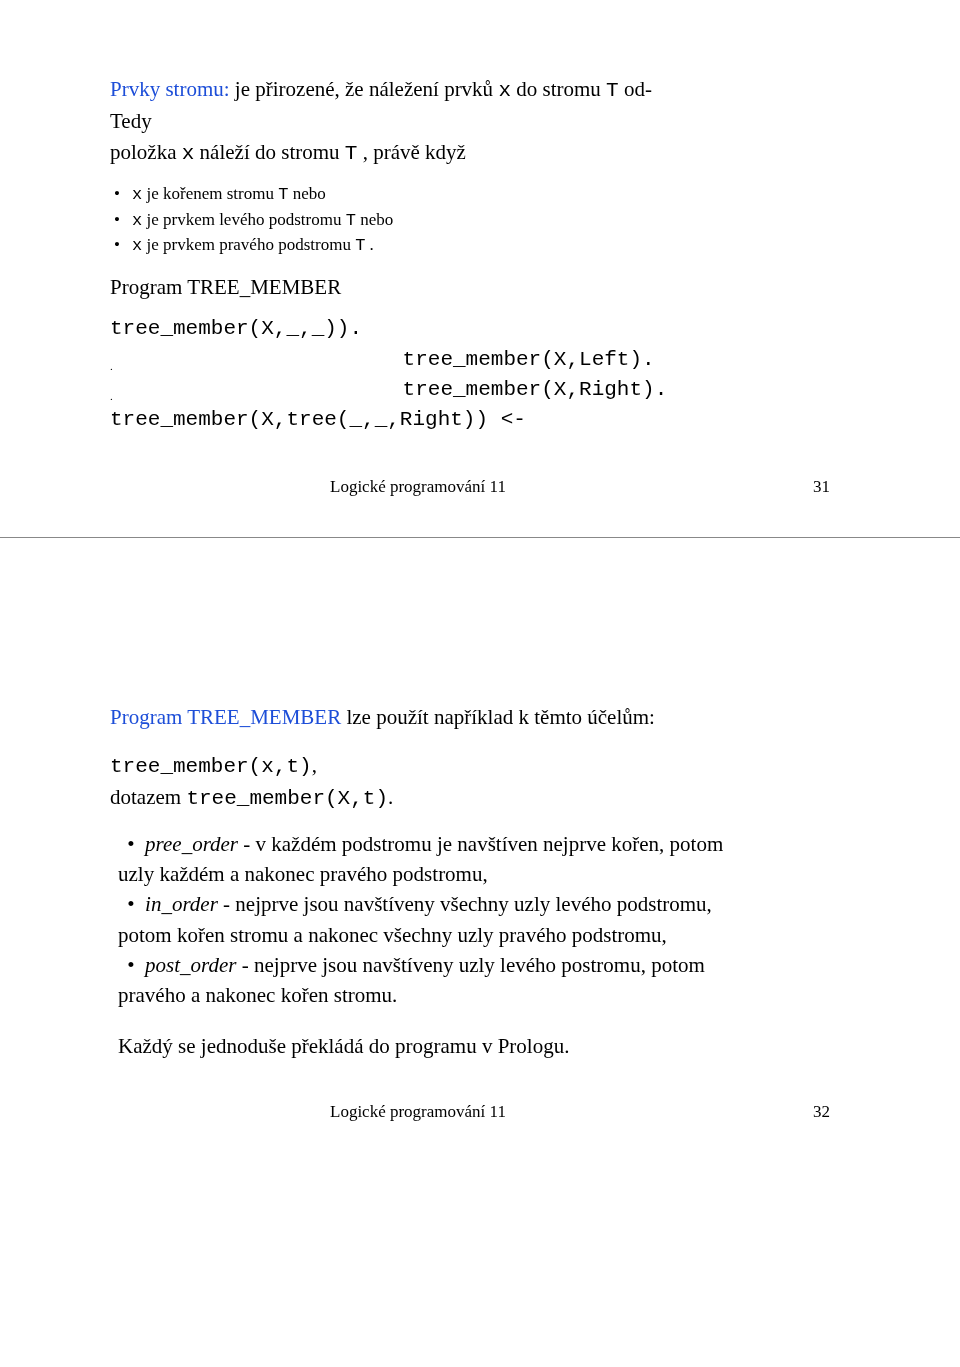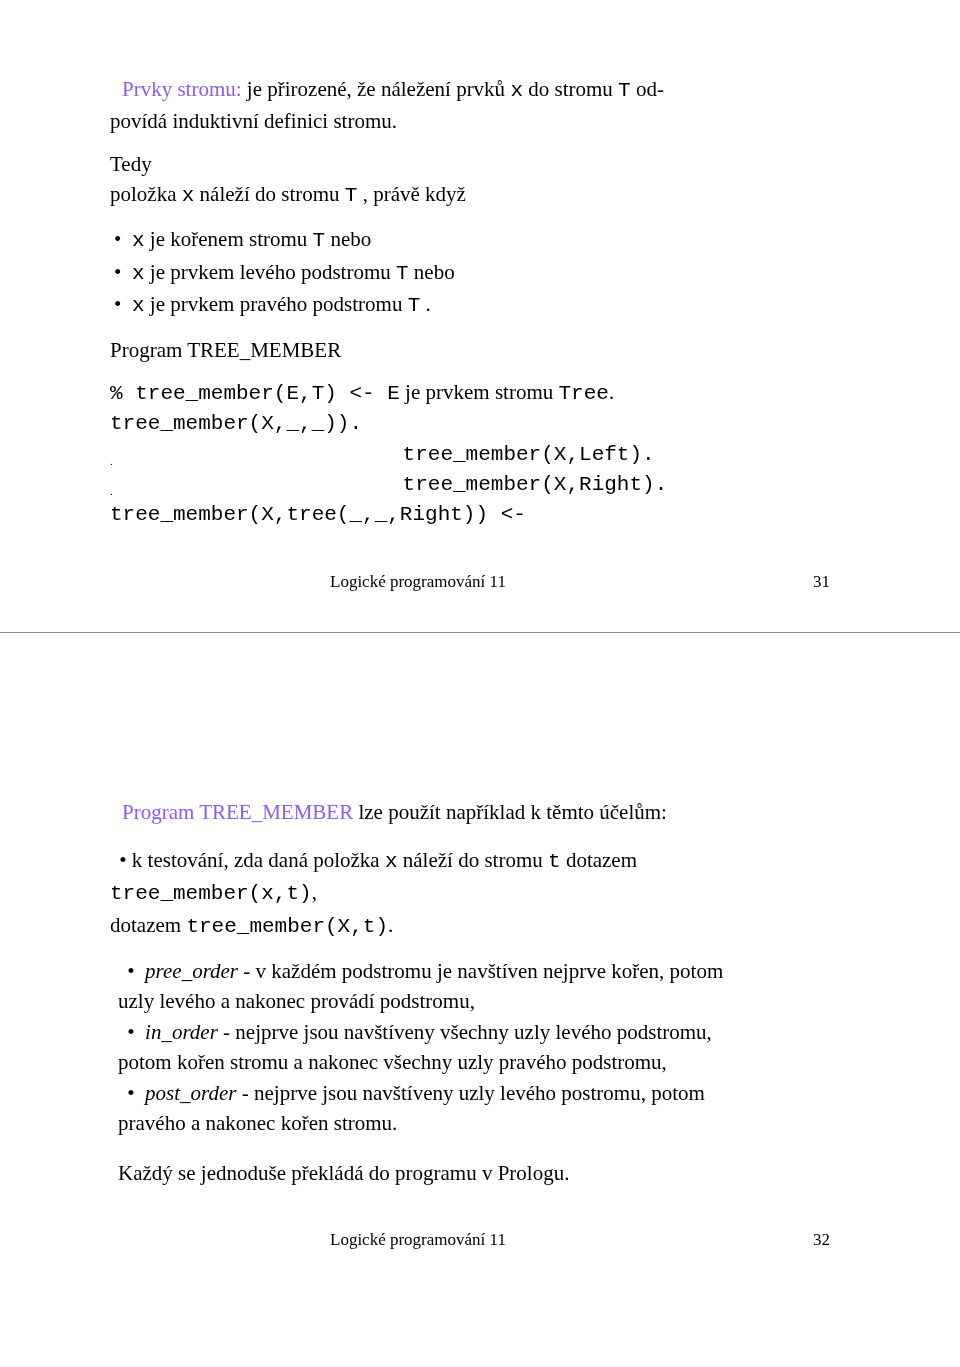--- a/index.html
+++ b/index.html
@@ -21,37 +21,36 @@
     border-top: 1px solid #888;
     margin: 0;
     width: 960px;
   }
   .para {
     font-size: 21px;
     line-height: 1.35;
     margin: 0 0 14px 0;
   }
   .blue {
-    color: #8b5cf6;
-    margin-left: 12px;
+    color: #1d4ed8;
   }
   .mono {
     font-family: "Courier New", Courier, monospace;
   }
   .italic {
     font-style: italic;
     text-align: right;
   }
   ul.bullets {
     list-style: none;
     padding-left: 0;
     margin: 6px 0 14px 0;
   }
   ul.bullets li {
-    font-size: 21px;
+    font-size: 17px;
     line-height: 1.45;
     padding-left: 22px;
     position: relative;
   }
   ul.bullets li::before {
     content: "•";
     position: absolute;
     left: 4px;
   }
   .vindent {
@@ -75,44 +74,40 @@
   }
 </style>
 </head>
 <body>
 
 <div class="slide">
 
   <p class="para block">
     <span class="blue">Prvky stromu:</span><span> je přirozené, že náležení prvků </span><span class="mono">x</span><span> do stromu  </span><span class="mono">T</span><span> od-</span>
   </p>
-  <p class="para">povídá induktivní definici stromu.</p>
 
   <p class="para block">Tedy</p>
   <p class="para">
     <span>položka </span><span class="mono">x</span><span> náleží do stromu </span><span class="mono">T</span><span> , právě když</span>
   </p>
 
   <ul class="bullets">
     <li>
       <span class="mono">x</span><span> je kořenem stromu </span><span class="mono">T</span><span> nebo</span>
     </li>
     <li>
       <span class="mono">x</span><span> je prvkem  levého podstromu </span><span class="mono">T</span><span> nebo</span>
     </li>
     <li>
       <span class="mono">x</span><span> je prvkem  pravého podstromu </span><span class="mono">T</span><span> .</span>
     </li>
   </ul>
 
   <p class="para">Program TREE_MEMBER</p>
 
-  <p class="para mono block">
-    <span>% tree_member(E,T) &lt;-  </span><span>E</span><span style="font-family:'Times New Roman',serif"> je prvkem stromu </span><span>Tree</span><span style="font-family:'Times New Roman',serif">.</span>
-  </p>
   <p class="para mono block">tree_member(X,_,_)).</p>
   <p class="para mono block">
     <span style="font-family:'Times New Roman',serif;font-size:11px;vertical-align:sub">.</span><span style="white-space:pre">                       tree_member(X,Left).</span>
   </p>
   <p class="para mono block">
     <span style="font-family:'Times New Roman',serif;font-size:11px;vertical-align:sub">.</span><span style="white-space:pre">                       tree_member(X,Right).</span>
   </p>
   <p class="para mono block">tree_member(X,tree(_,_,Right)) &lt;-</p>
 
   <div class="footer">
@@ -123,37 +118,34 @@
 
 <hr class="divider">
 
 <div class="slide slide2">
 
   <p class="para">
     <span class="blue">Program TREE_MEMBER</span><span> lze použít například k těmto účelům:</span>
   </p>
 
   <div style="margin-top:20px">
-    <p class="para block vindent">
-      &nbsp;•<span> k testování, zda daná položka </span><span class="mono">x</span><span>  náleží do stromu  </span><span class="mono">t</span><span> dotazem</span>
-    </p>
     <p class="para block">
       <span class="mono">tree_member(x,t)</span><span>,</span>
     </p>
     <p class="para">
       <span>dotazem  </span><span class="mono">tree_member(X,t)</span><span>.</span>
     </p>
   </div>
 
 
   <div style="margin:16px 0 0 8px">
     <p class="para block vindent">
       &nbsp;•&nbsp; <span class="italic">pree_order</span><span>  - v každém podstromu je navštíven nejprve kořen, potom</span>
     </p>
-    <p class="para block">uzly levého a nakonec provádí podstromu,</p>
+    <p class="para block">uzly každém a nakonec pravého podstromu,</p>
     <p class="para block vindent">
       &nbsp;•&nbsp; <span class="italic">in_order</span><span>  -  nejprve jsou navštíveny všechny uzly levého podstromu,</span>
     </p>
     <p class="para block">potom kořen stromu a nakonec všechny uzly pravého podstromu,</p>
     <p class="para block vindent">
       &nbsp;•&nbsp; <span class="italic">post_order</span><span> -  nejprve jsou navštíveny uzly levého postromu, potom</span>
     </p>
     <p class="para">pravého a nakonec kořen stromu.</p>
   </div>
 

